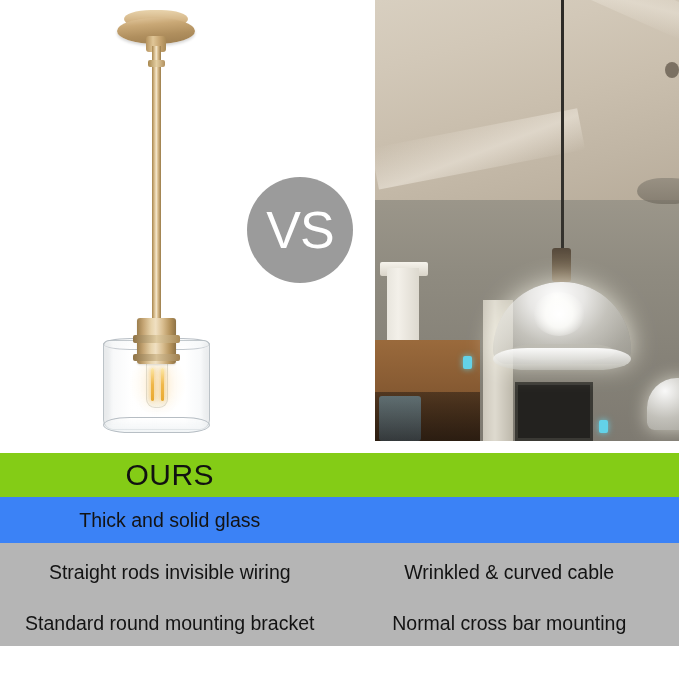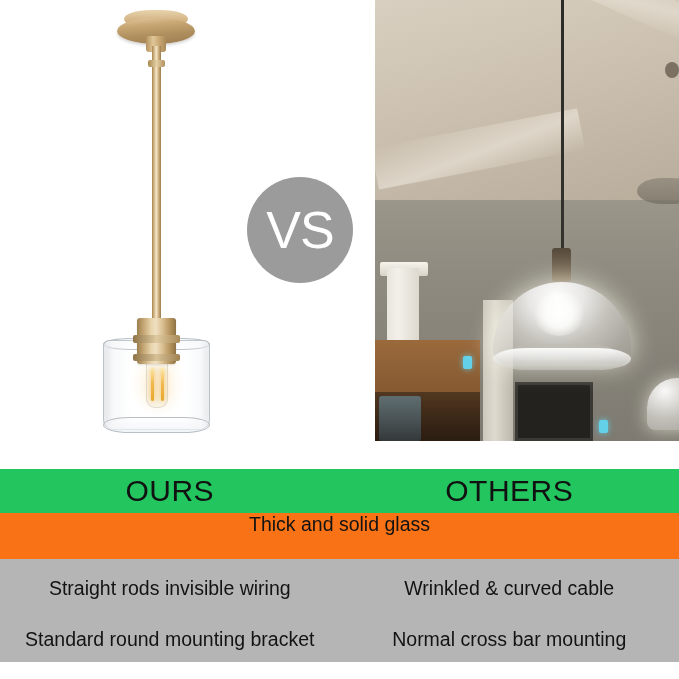--- a/index.html
+++ b/index.html
@@ -376,23 +376,23 @@
     width: 679px;
     height: 226px;
     display: flex;
     flex-direction: column;
   }
   .trow {
     display: flex;
     width: 679px;
     align-items: center;
   }
-  .trow.head { height: 44px; background: #22c55e; margin-top: 16px; }
+  .trow.head { height: 44px; background: #84cc16; }
   .trow.gray { height: 58px; background: #b5b5b5; }
-  .trow.white { height: 46px; background: #f97316; flex-direction: column; }
+  .trow.white { height: 46px; background: #3b82f6; }
   .trow.last  { height: 45px; background: #b5b5b5; justify-content: space-between; }
 
   .cell {
     width: 339.5px;
     text-align: center;
     color: #1a1a1a;
     font-family: "Liberation Sans", sans-serif;
   }
   .trow.head .cell {
     font-size: 30px;
@@ -457,21 +457,20 @@
       <div class="ph-dome-rim"></div>
       <div class="ph-dome-hot"></div>
       <div class="ph-dome2"></div>
     </div>
   </div>
 
   <div class="table">
 
     <div class="trow head">
       <div class="cell">OURS</div>
-      <div class="cell">OTHERS</div>
     </div>
 
     <div class="trow white">
       <div class="cell body">Thick and solid glass</div>
     </div>
 
     <div class="trow gray">
       <div class="cell body">Straight rods invisible wiring</div>
       <div class="cell body">Wrinkled &amp; curved cable</div>
     </div>

